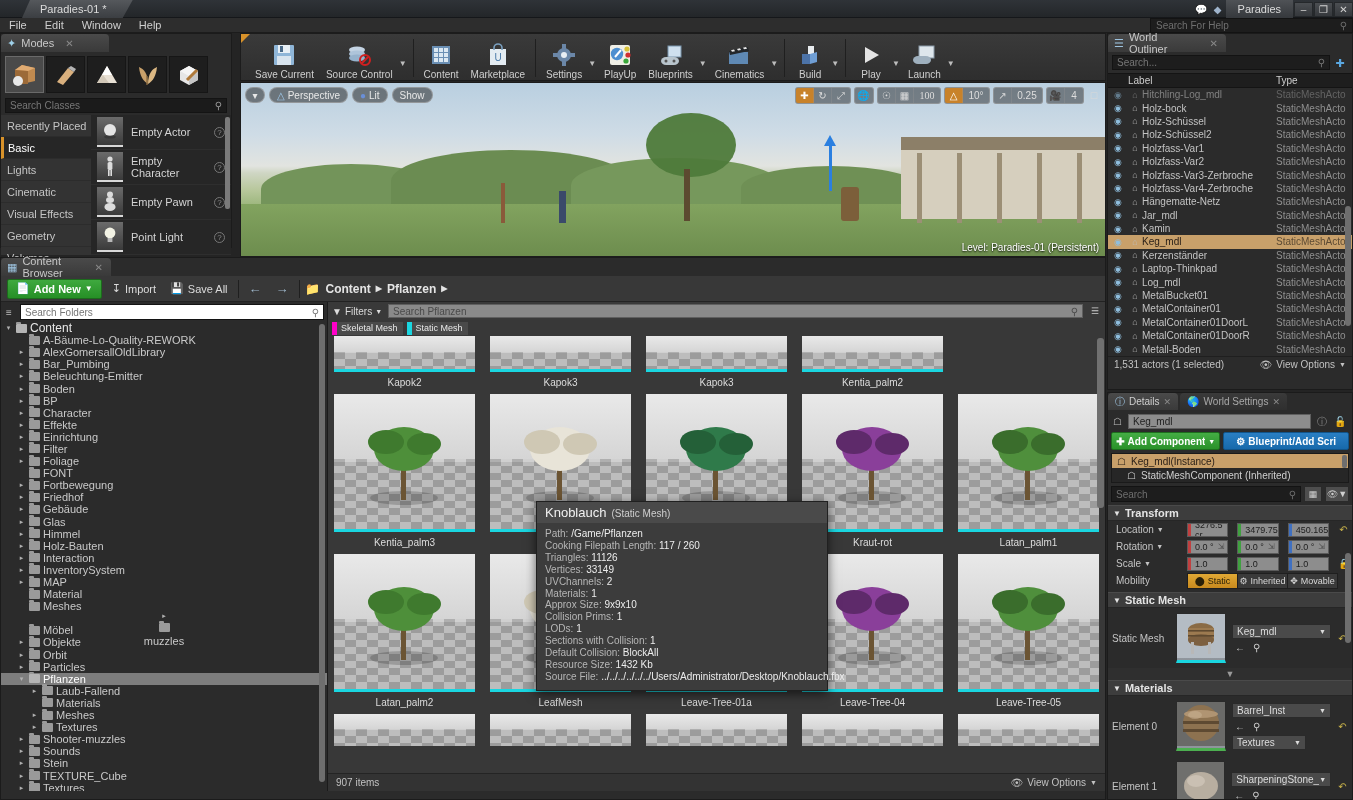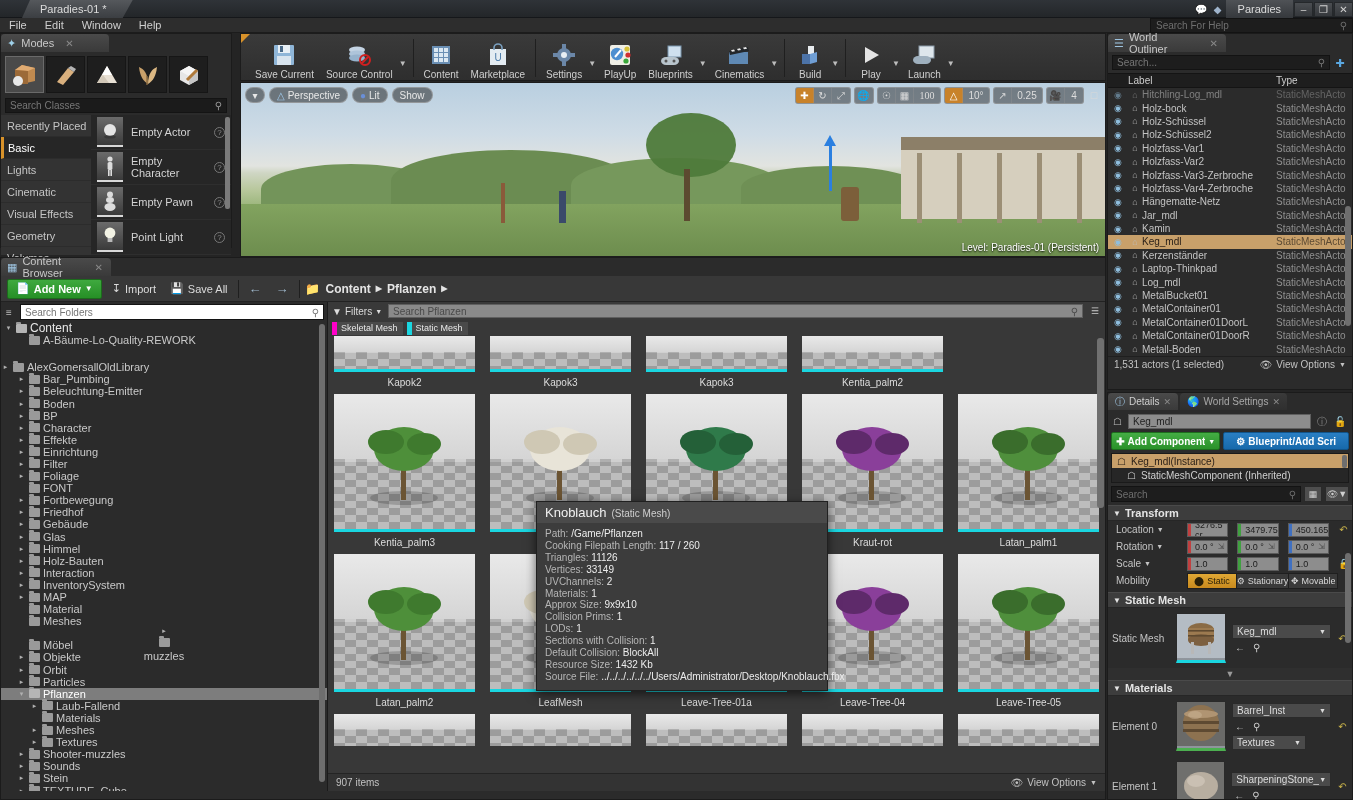--- a/index.html
+++ b/index.html
@@ -695,21 +695,21 @@
         <div class="tnode" style="padding-left: 3px;">
               <span class="tarrow">▾</span>
               <span class="folder open"></span>
               <span style="font-size: 12px; color: rgb(232, 232, 232);">Content</span>
             </div>
             <div class="tnode" style="padding-left: 16px;">
               <span class="tarrow"></span>
               <span class="folder"></span>
               <span>A-Bäume-Lo-Quality-REWORK</span>
             </div>
-            <div class="tnode" style=" margin-top: 15px;">
+            <div class="tnode" style="padding-left: 16px;">
               <span class="tarrow">▸</span>
               <span class="folder"></span>
               <span>AlexGomersallOldLibrary</span>
             </div>
             <div class="tnode" style="padding-left: 16px;">
               <span class="tarrow">▸</span>
               <span class="folder"></span>
               <span>Bar_Pumbing</span>
             </div>
             <div class="tnode" style="padding-left: 16px;">
@@ -1497,21 +1497,21 @@
     </div>
     <div class="prow" style="padding-right:14px;">
       <span class="pname">Mobility</span>
       <span class="mob" style="flex:1;margin:0;">
         <span class="mobbtn on">
           <span>⬤</span>
           <span class="ell">Static</span>
         </span>
         <span class="mobbtn">
           <span>⚙</span>
-          <span class="ell">Stationary</span>
+          <span class="ell">Inherited</span>
         </span>
         <span class="mobbtn">
           <span>✥</span>
           <span class="ell">Movable</span>
         </span>
       </span>
     </div>
 
     <div class="sect" style="margin-top:3px;">
       <span style="font-size:8px;">▼</span>

